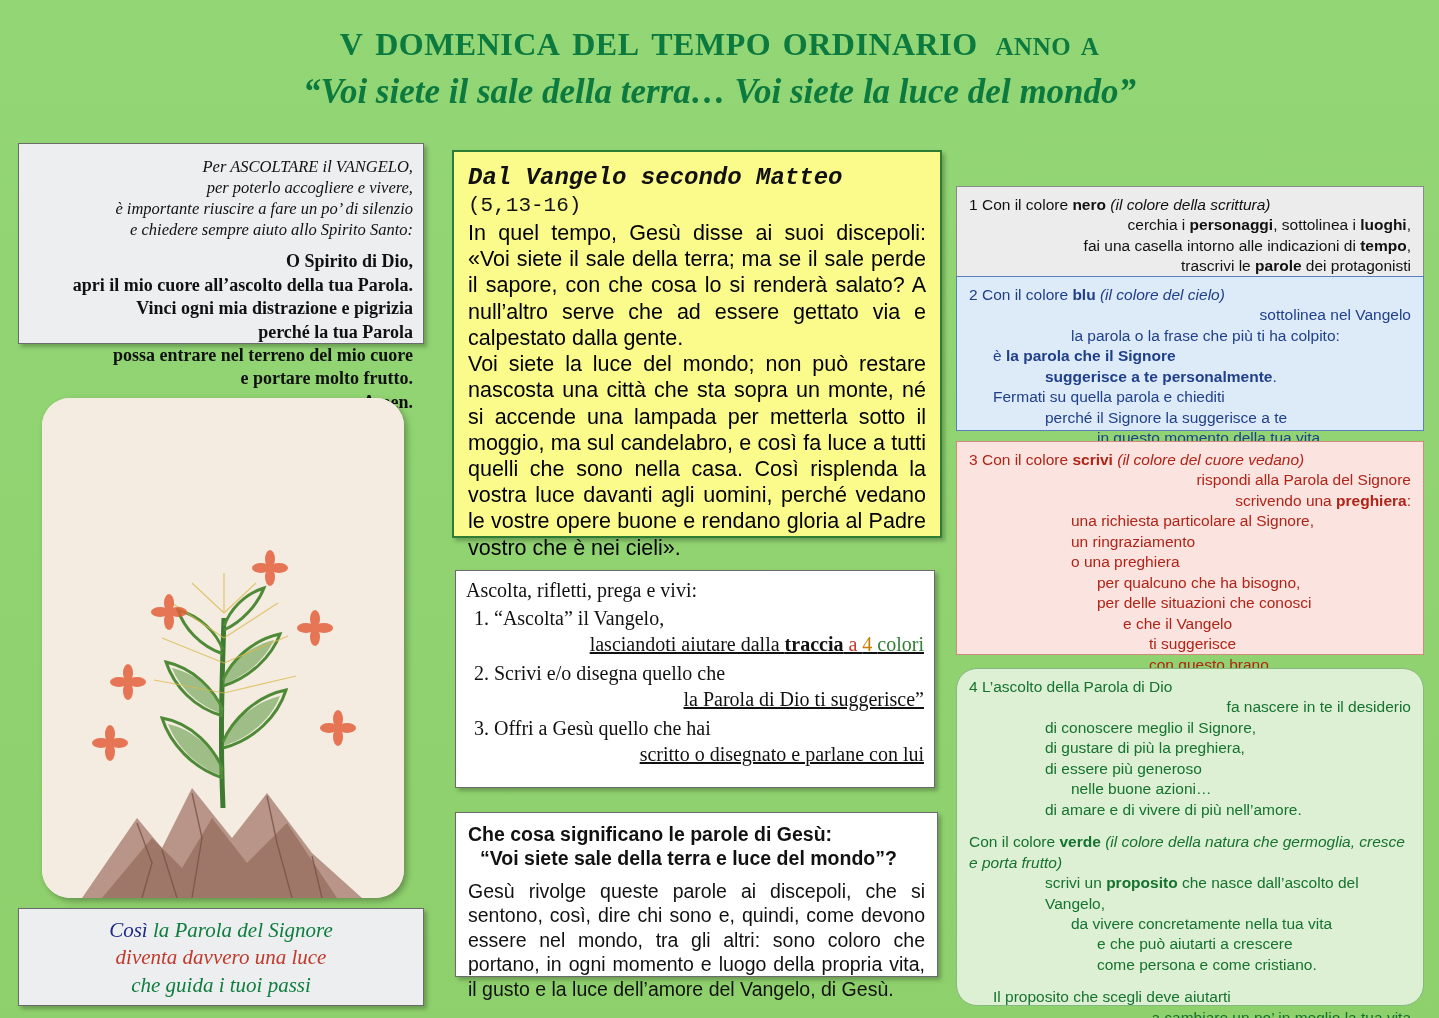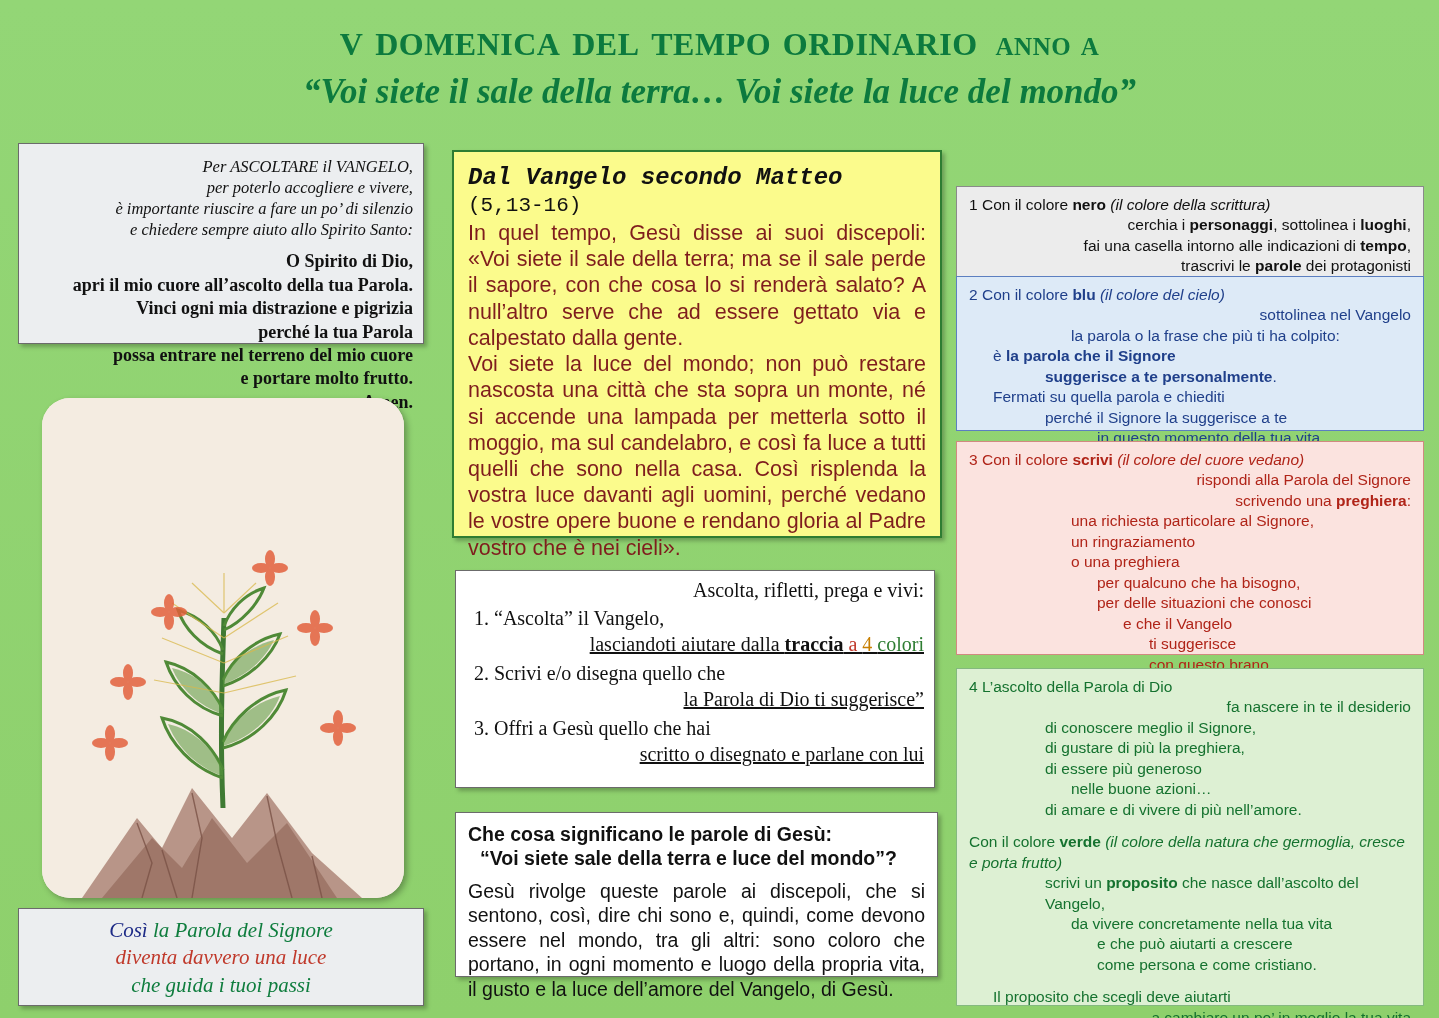--- a/index.html
+++ b/index.html
@@ -136,35 +136,35 @@
   #gospel-box .g-head .ref {
     font-style: normal;
     font-weight: normal;
     font-size: 21px;
   }
   #gospel-box .g-text {
     font-family: "Liberation Sans", sans-serif;
     font-size: 21.5px;
     line-height: 1.22;
     text-align: justify;
-    color: #7f1d1d;
+    color: #000000;
   }
 
   
   #steps-box {
     left: 455px; top: 570px;
     width: 480px; height: 218px;
     background: #ffffff;
     padding: 8px 10px;
     box-sizing: border-box;
     font-family: "Liberation Serif", serif;
     color: #111;
   }
   #steps-box .s-title {
-    text-align: right;
+    text-align: left;
     font-size: 20px;
     margin-bottom: 4px;
   }
   #steps-box ol {
     margin: 0;
     padding-left: 28px;
     font-size: 20px;
     line-height: 1.28;
   }
   #steps-box li { margin-bottom: 4px; }
@@ -227,20 +227,21 @@
     background: #fbe3df;
     color: #b02418;
     border-color: #d08a80;
   }
   #green-box {
     left: 956px; top: 668px;
     width: 468px; height: 338px;
     background: #ddf0d3;
     color: #15722f;
     border-color: #84b97f;
+    border-radius: 21px;
   }
   .rbox .i1 { padding-left: 24px; display:block; }
   .rbox .i2 { padding-left: 50px; display:block;text-align:right; }
   .rbox .i3 { padding-left: 76px; display:block; }
   .rbox .i4 { padding-left: 102px; display:block; }
   .rbox .i5 { padding-left: 128px; display:block; }
   .rbox .i6 { padding-left: 154px; display:block; }
   .rbox .i7 { padding-left: 180px; display:block; }
   .rbox .gap { display:block; height: 12px; }
   .rbox b { font-weight: bold; }

